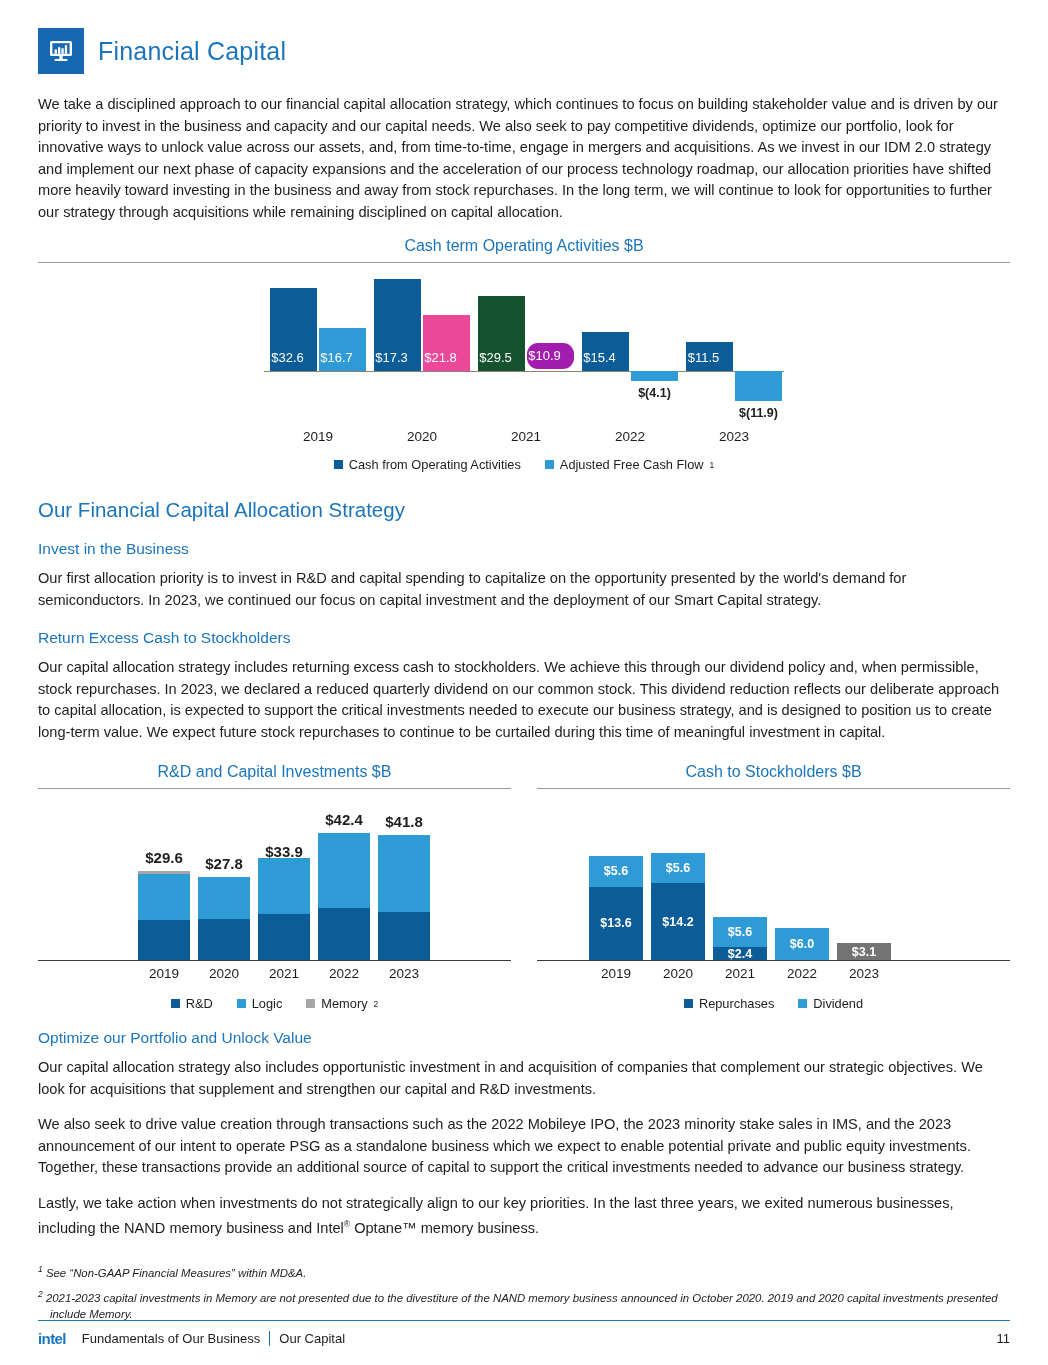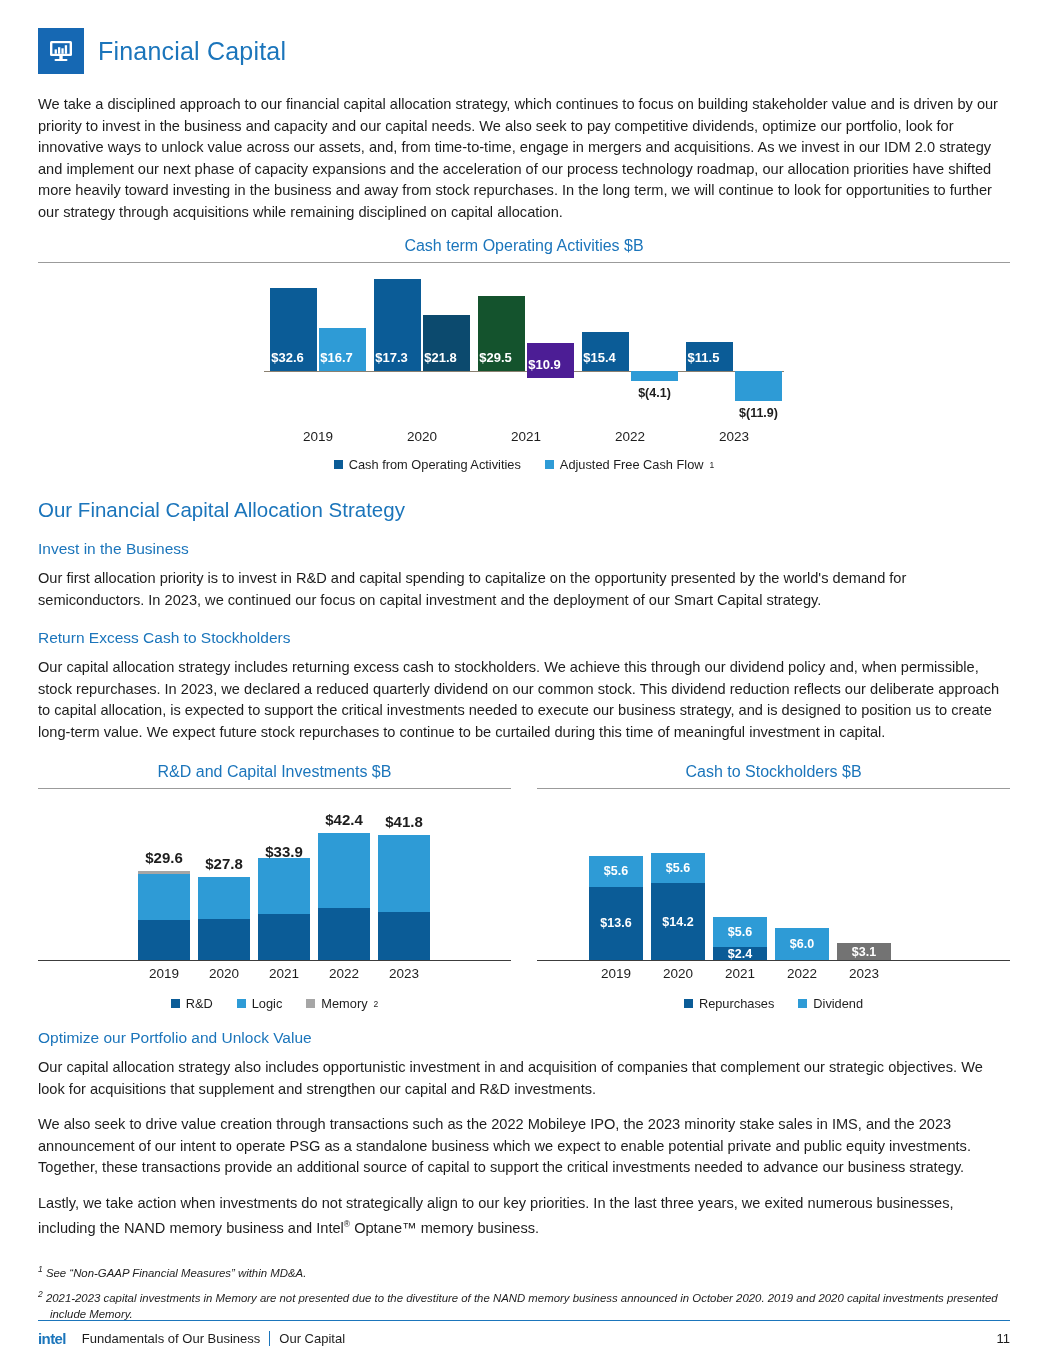--- a/index.html
+++ b/index.html
@@ -57,21 +57,21 @@
   .c1-plot {
     position: relative; height: 150px; width: 520px; margin: 10px auto 0 auto;
   }
   .c1-zero {
     position: absolute; left: 0; right: 0; top: 98px;
     border-top: 1.6px solid #8a8070;
   }
   .c1-bar { position: absolute; }
   .c1-bar .val {
     position: absolute; left: 0; right: 12px; text-align: center;
-    font-size: 13px; font-weight: bold; color: #ffffff;
+    font-size: 13px; font-weight: normal; color: #ffffff;
   }
   .c1-neg-label {
     position: absolute; left: 0; right: 0; text-align: center;
     font-size: 12.5px; font-weight: bold; color: #1d1d1d;
   }
   .c1-xlabels {
     position: relative; width: 520px; margin: 6px auto 0 auto; height: 20px;
   }
   .c1-xlabels span {
     position: absolute; font-size: 13.5px; color: #1d1d1d; text-align: center;
@@ -154,27 +154,27 @@
       <div class="c1-zero"></div>
     <div class="c1-bar" style="left: 6px; width: 47px; height: 83.13px; background: rgb(11, 92, 151); top: 14.87px;">
           <div class="val" style="bottom: 6px;">$32.6</div>
         </div>
         <div class="c1-bar" style="left: 55px; width: 47px; height: 42.585px; background: rgb(46, 155, 214); top: 55.415px;">
           <div class="val" style="bottom: 6px;">$16.7</div>
         </div>
         <div class="c1-bar" style="left: 110px; width: 47px; height: 91.545px; background: rgb(11, 92, 151); top: 6.455px;">
           <div class="val" style="bottom: 6px;">$17.3</div>
         </div>
-        <div class="c1-bar" style="left: 159px; width: 47px; height: 55.59px; background: #0c4a6e; top: 42.41px;">
+        <div class="c1-bar" style="left: 159px; width: 47px; height: 55.59px; background: #ec4899; top: 42.41px;">
           <div class="val" style="bottom: 6px;">$21.8</div>
         </div>
         <div class="c1-bar" style="left: 214px; width: 47px; height: 75.225px; background: #14532d; top: 22.775px;">
           <div class="val" style="bottom: 6px;">$29.5</div>
         </div>
-        <div class="c1-bar" style="left: 263px; width: 47px; height: 35px; background: #4c1d95; top: 70.205px;">
+        <div class="c1-bar" style="left: 263px; width: 47px; height: 26px; background: #a21caf; top: 70.205px; border-radius: 11px;">
           <div class="val" style="bottom: 6px;">$10.9</div>
         </div>
         <div class="c1-bar" style="left: 318px; width: 47px; height: 39.27px; background: rgb(11, 92, 151); top: 58.73px;">
           <div class="val" style="bottom: 6px;">$15.4</div>
         </div>
         <div class="c1-bar" style="left: 367px; width: 47px; height: 10.455px; background: rgb(46, 155, 214); top: 98px;"></div>
         <div class="c1-neg-label" style="left: 361px; width: 59px; top: 113.455px;">$(4.1)</div>
         <div class="c1-bar" style="left: 422px; width: 47px; height: 29.325px; background: rgb(11, 92, 151); top: 68.675px;">
           <div class="val" style="bottom: 6px;">$11.5</div>
         </div>

